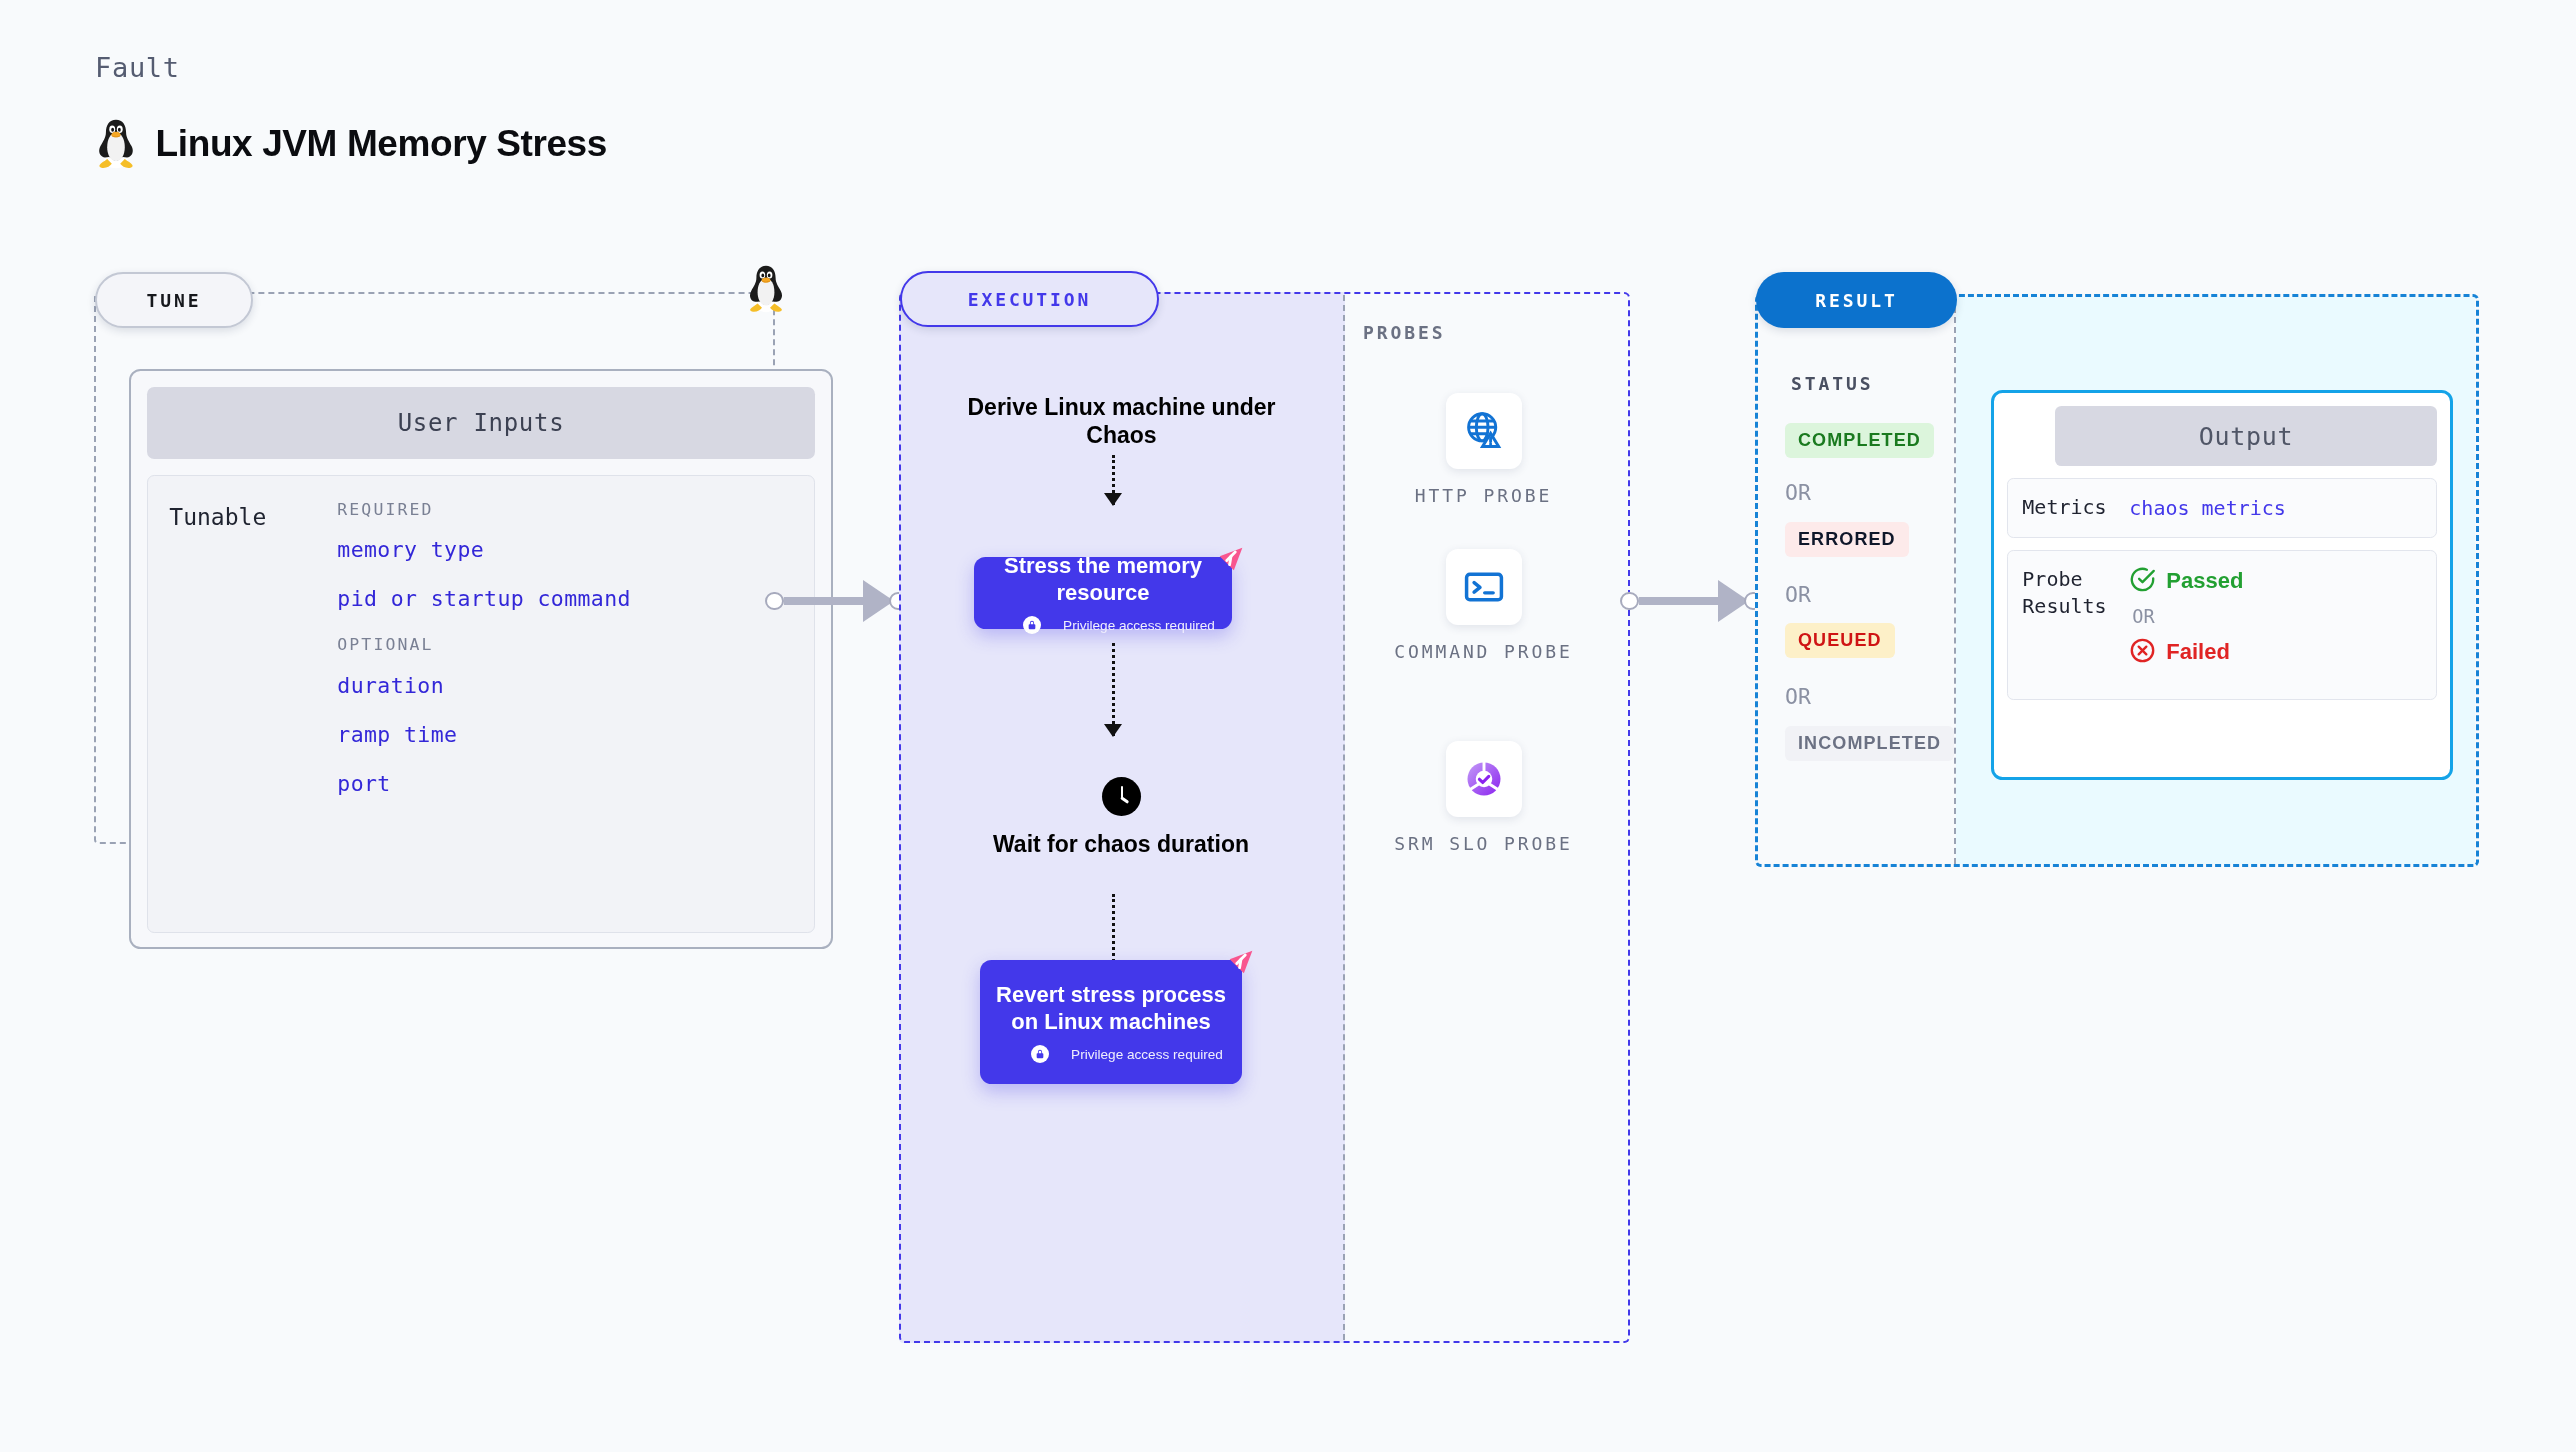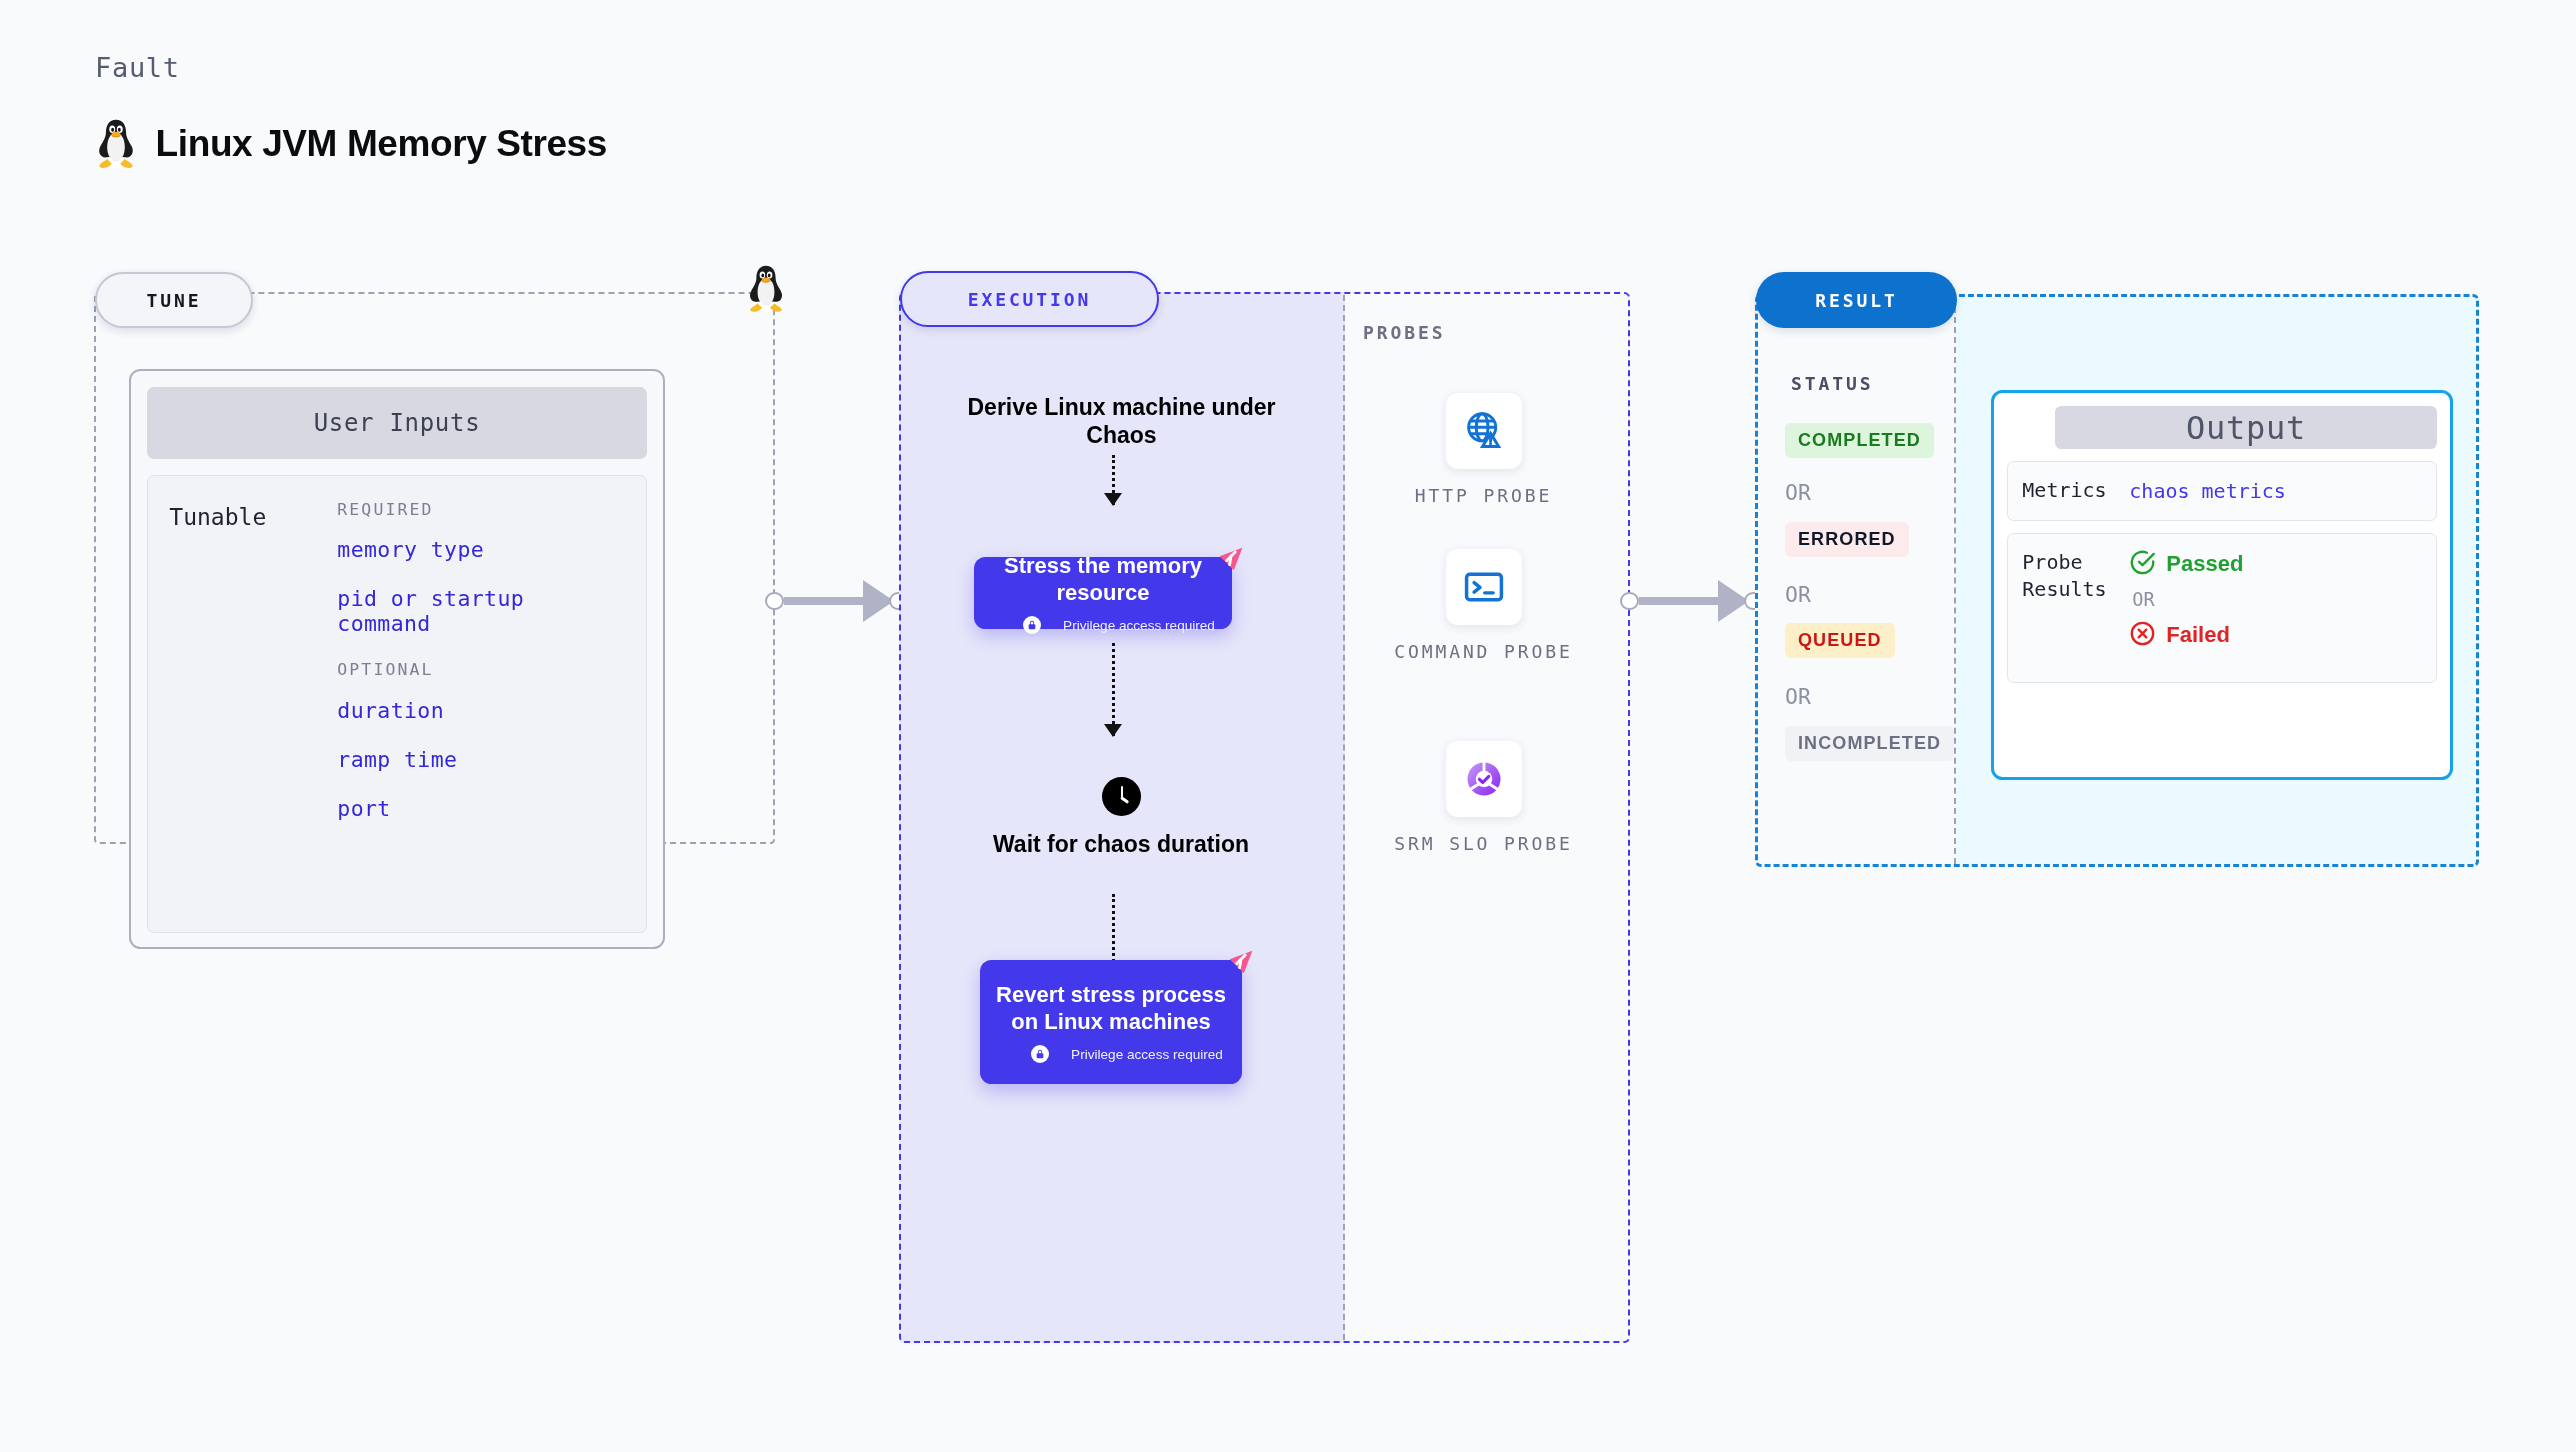--- a/index.html
+++ b/index.html
@@ -41,21 +41,21 @@
   
   #tune-zone {
     position:absolute; left:94px; top:292px; width:681px; height:552px;
     border:2.1px dashed #9aa2b4; border-radius:4.3px; background:transparent;
   }
   #tune-pill {
     left:95px; top:272px; width:158px; height:56px;
     background:#f4f5f9; color:#16181d; border:2.1px solid #c3c8d4;
   }
   #tune-card {
-    position:absolute; left:129px; top:369px; width:536px; height:580px;
+    position:absolute; left:129px; top:369px; width:704px; height:580px;
     background:#f7f8fb; border:2.1px solid #a9b0bf; border-radius:11.5px;
     padding:15.8px;
   }
   #user-inputs-header {
     height:72px; background:#d7d8e2; border-radius:7.2px;
     display:flex; align-items:center; justify-content:center;
     font-size:24px; color:#3c4152; letter-spacing:0.7px;
   }
   #tunable-body {
     margin-top:15.8px; height:458px;
@@ -188,23 +188,23 @@
   .or-text {
     position:absolute; left:1785px;
     font-size:21.5px; color:#8b91a3;
   }
 
   #output-card {
     position:absolute; left:1991px; top:390px; width:462px; height:390px;
     background:#fff; border:3.6px solid #14a3e8; border-radius:11.5px; padding:13px;
   }
   #output-header {
-    height:43px; background:#d7d8e2; border-radius:6.4px;
+    height:60px; background:#d7d8e2; border-radius:6.4px;
     display:flex; align-items:center; justify-content:center;
-    font-size:32px; color:#505667; letter-spacing:0.7px;margin-left:48px;
+    font-size:25px; color:#505667; letter-spacing:0.7px;margin-left:48px;
   }
   .out-row {
     margin-top:11.5px; border:1.4px solid #e2e5ed; border-radius:6.4px;
     background:#fafbfd; display:flex; padding:15.8px 14.3px;
   }
   .out-key { width:107px; font-size:20px; color:#1f2330; line-height:1.35; }
   .out-val { flex:1; }
   .metrics-val { font-size:20px; color:#4338ea; padding-top:2.1px; }
   .pr-line { display:flex; align-items:center; gap:10px; }
   .pr-pass { font-family:"Liberation Sans",sans-serif; font-size:22px; font-weight:bold; color:#22a032; }

